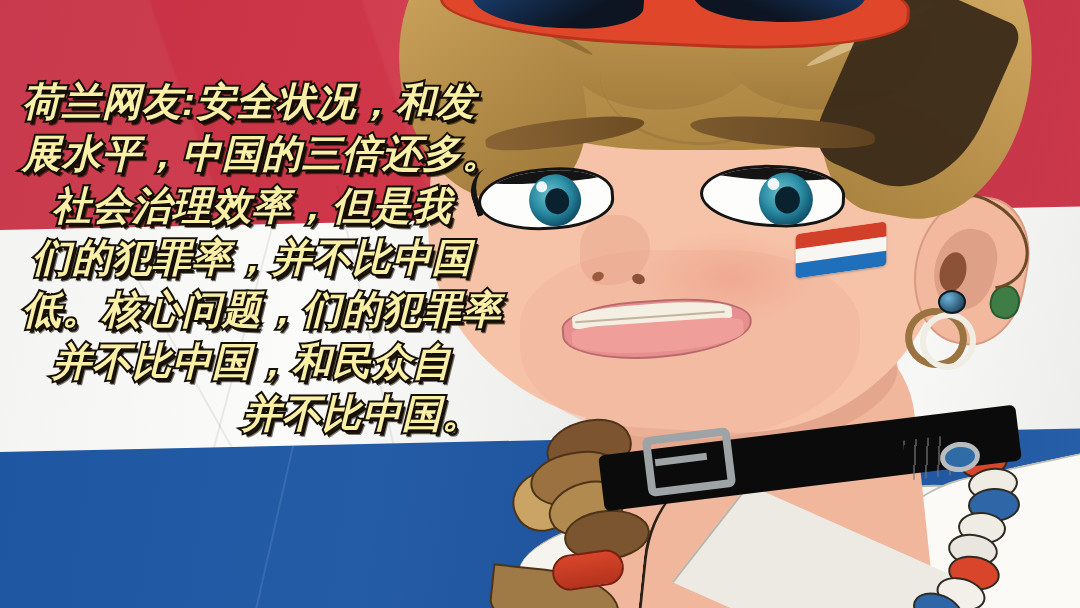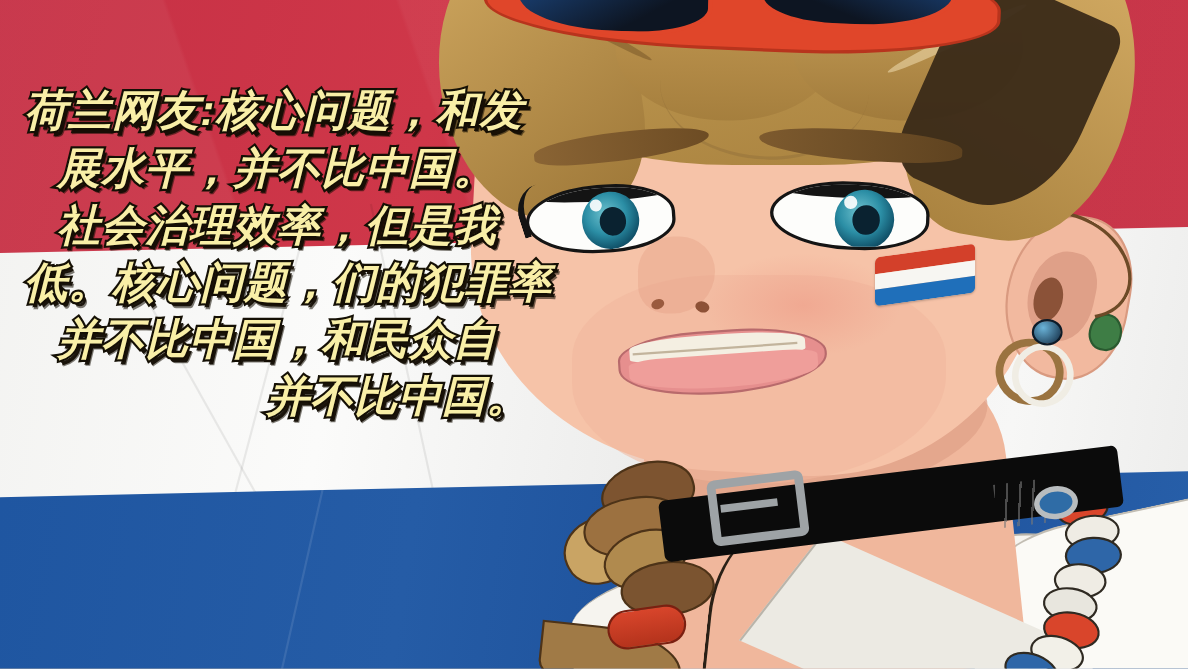--- a/index.html
+++ b/index.html
@@ -419,21 +419,22 @@
     <div class="p braid-tie"></div>
 
     <div class="p choker"></div>
     <div class="p choker-stitch"></div>
     <div class="p choker-buckle"></div>
     <div class="p choker-prong"></div>
     <div class="p choker-stud"></div>
   </div>
 
   <div class="caption">
-    <div class="cap-line l">荷兰网友:核心问题，和发</div>
-    <div class="cap-line c">展水平，并不比中国。</div>
+    <div class="cap-line l">荷兰网友:安全状况，和发</div>
+    <div class="cap-line c">展水平，中国的三倍还多。</div>
     <div class="cap-line c">社会治理效率，但是我</div>
+    <div class="cap-line c">们的犯罪率，并不比中国</div>
     <div class="cap-line c">低。核心问题，们的犯罪率</div>
     <div class="cap-line c">并不比中国，和民众自</div>
     <div class="cap-line r">并不比中国。</div>
   </div>
 
 </div>
 
 </body></html>

